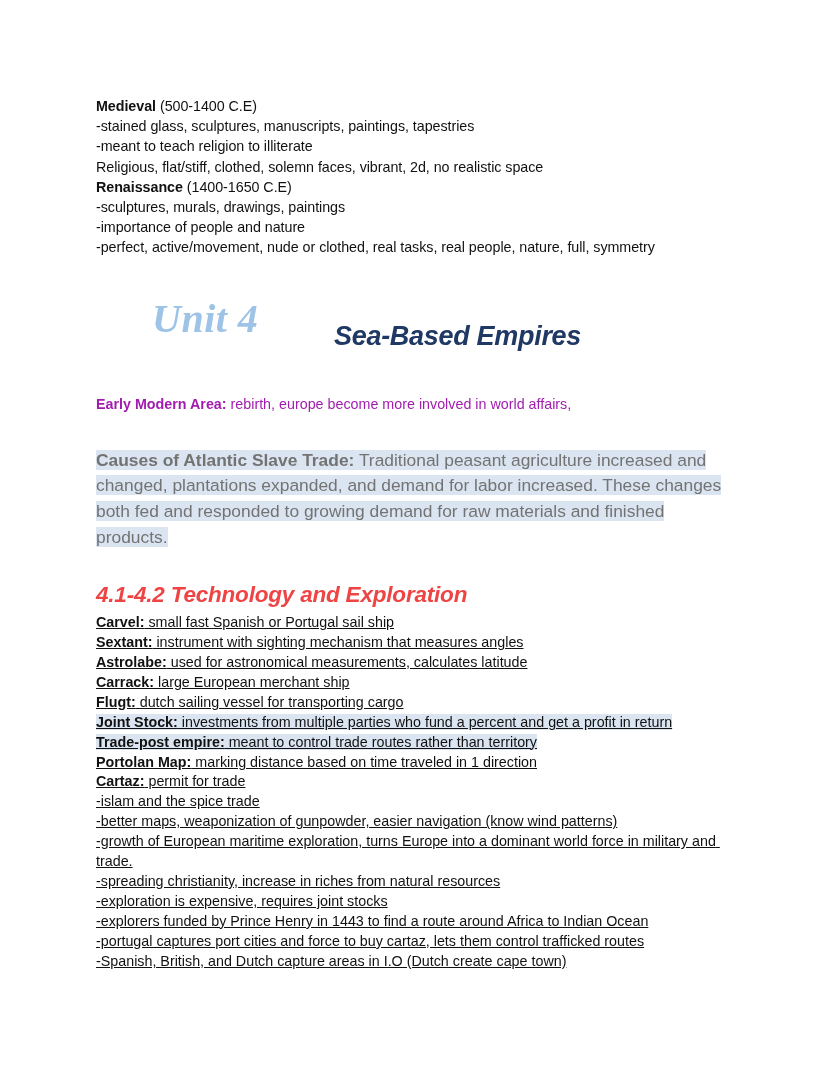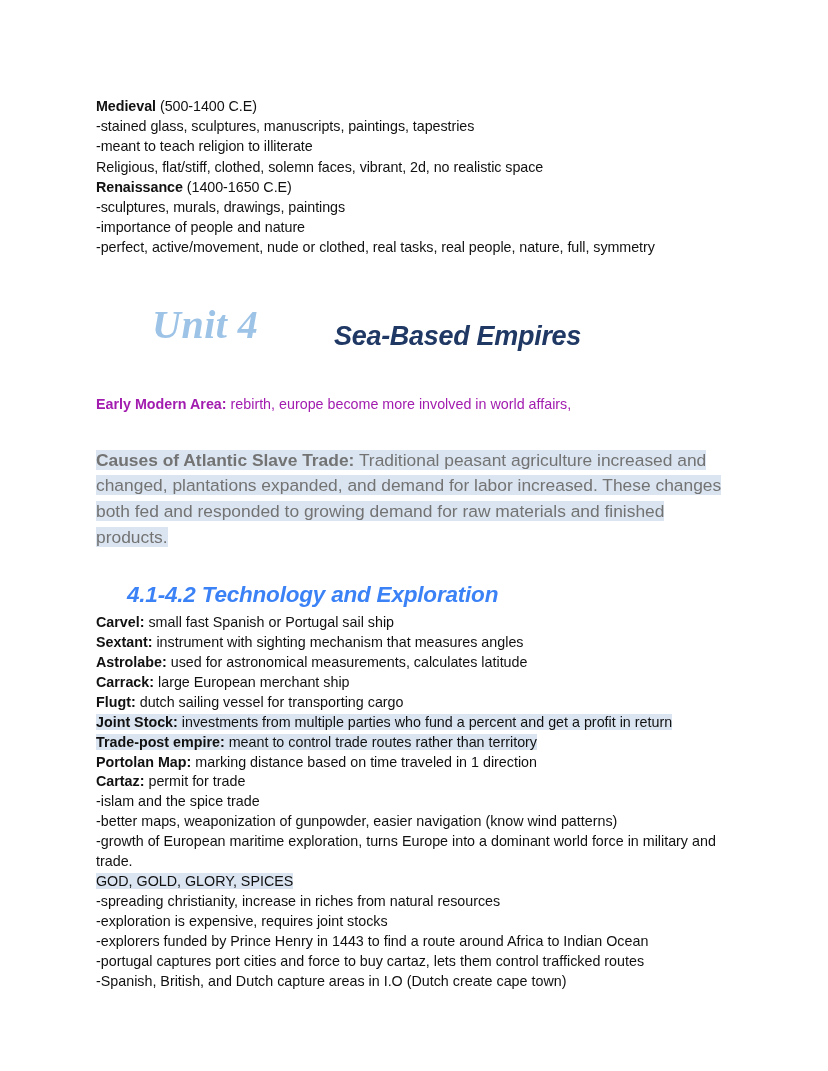--- a/index.html
+++ b/index.html
@@ -47,21 +47,21 @@
 
   
   .title-row {
     position: relative;
     height: 86px;
     margin-top: 34px;
   }
   .unit-title {
     position: absolute;
     left: 56px;
-    top: 10px;
+    top: 4px;
     font-family: "Liberation Serif", serif;
     font-weight: bold;
     font-style: italic;
     font-size: 40px;
     line-height: 46px;
     color: #9dc3e6;
     letter-spacing: 0.5px;
   }
   .subject-title {
     position: absolute;
@@ -103,38 +103,38 @@
 
   
   .section-heading {
     margin-top: 31px;
     margin-bottom: 5px;
     font-family: "Liberation Sans", sans-serif;
     font-weight: bold;
     font-style: italic;
     font-size: 22.5px;
     line-height: 27px;
-    color: #3b82f6;
+    color: #ef4444;
     letter-spacing: -0.2px;
-    margin-left: 31px;
   }
 
   
   .vocab-list,
   .bullet-list {
     margin: 0;
     padding: 0;
     list-style: none;
   }
   .vocab-item,
   .bullet-item {
     font-size: 14.3px;
     line-height: 19.9px;
     color: #111111;
     white-space: pre-wrap;
+    text-decoration: underline;
   }
   .vocab-item.is-highlighted > .hl-wrap,
   .bullet-item.is-highlighted > .hl-wrap {
     background: #dbe5f1;
     box-decoration-break: clone;
     -webkit-box-decoration-break: clone;
   }
   .hl-wrap {
     display: inline;
   }
@@ -176,21 +176,20 @@
       <li class="vocab-item is-highlighted"><span class="hl-wrap"><b class="term-name">Joint Stock:</b><span> investments from multiple parties who fund a percent and get a profit in return</span></span></li>
       <li class="vocab-item is-highlighted"><span class="hl-wrap"><b class="term-name">Trade-post empire:</b><span> meant to control trade routes rather than territory</span></span></li>
       <li class="vocab-item"><span class="hl-wrap"><b class="term-name">Portolan Map:</b><span> marking distance based on time traveled in 1 direction</span></span></li>
       <li class="vocab-item"><span class="hl-wrap"><b class="term-name">Cartaz:</b><span> permit for trade</span></span></li>
     </ul>
 
     <ul class="bullet-list">
       <li class="bullet-item"><span class="hl-wrap">-islam and the spice trade</span></li>
       <li class="bullet-item"><span class="hl-wrap">-better maps, weaponization of gunpowder, easier navigation (know wind patterns)</span></li>
       <li class="bullet-item"><span class="hl-wrap">-growth of European maritime exploration, turns Europe into a dominant world force in military and trade.</span></li>
-      <li class="bullet-item is-highlighted"><span class="hl-wrap">GOD, GOLD, GLORY, SPICES</span></li>
       <li class="bullet-item"><span class="hl-wrap">-spreading christianity, increase in riches from natural resources</span></li>
       <li class="bullet-item"><span class="hl-wrap">-exploration is expensive, requires joint stocks</span></li>
       <li class="bullet-item"><span class="hl-wrap">-explorers funded by Prince Henry in 1443 to find a route around Africa to Indian Ocean</span></li>
       <li class="bullet-item"><span class="hl-wrap">-portugal captures port cities and force to buy cartaz, lets them control trafficked routes</span></li>
       <li class="bullet-item"><span class="hl-wrap">-Spanish, British, and Dutch capture areas in I.O (Dutch create cape town)</span></li>
     </ul>
 
   </div>
 </div>
 

